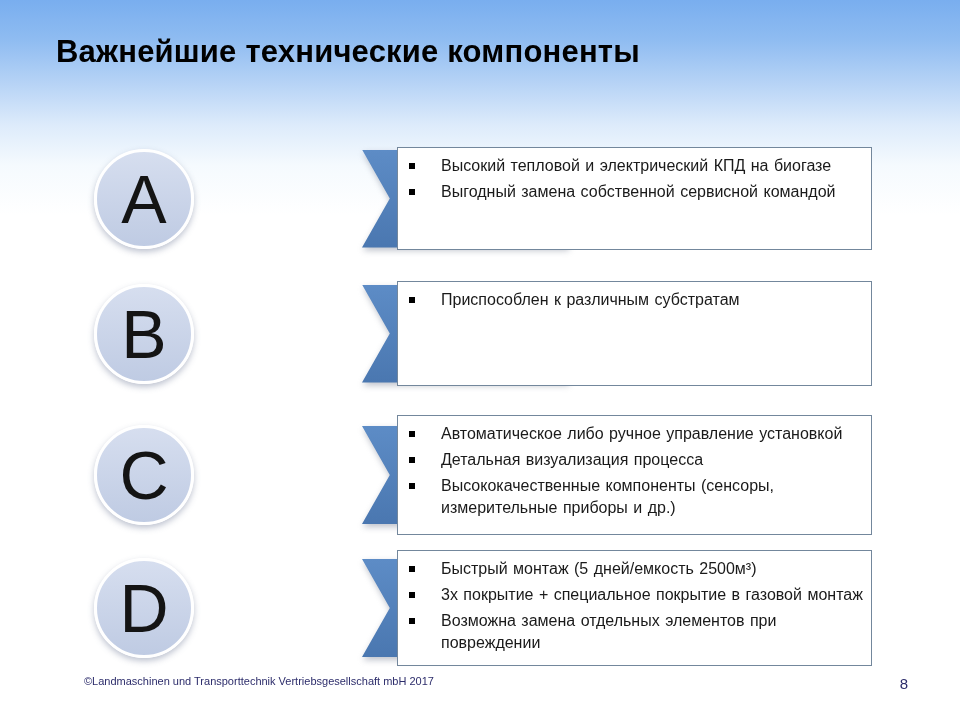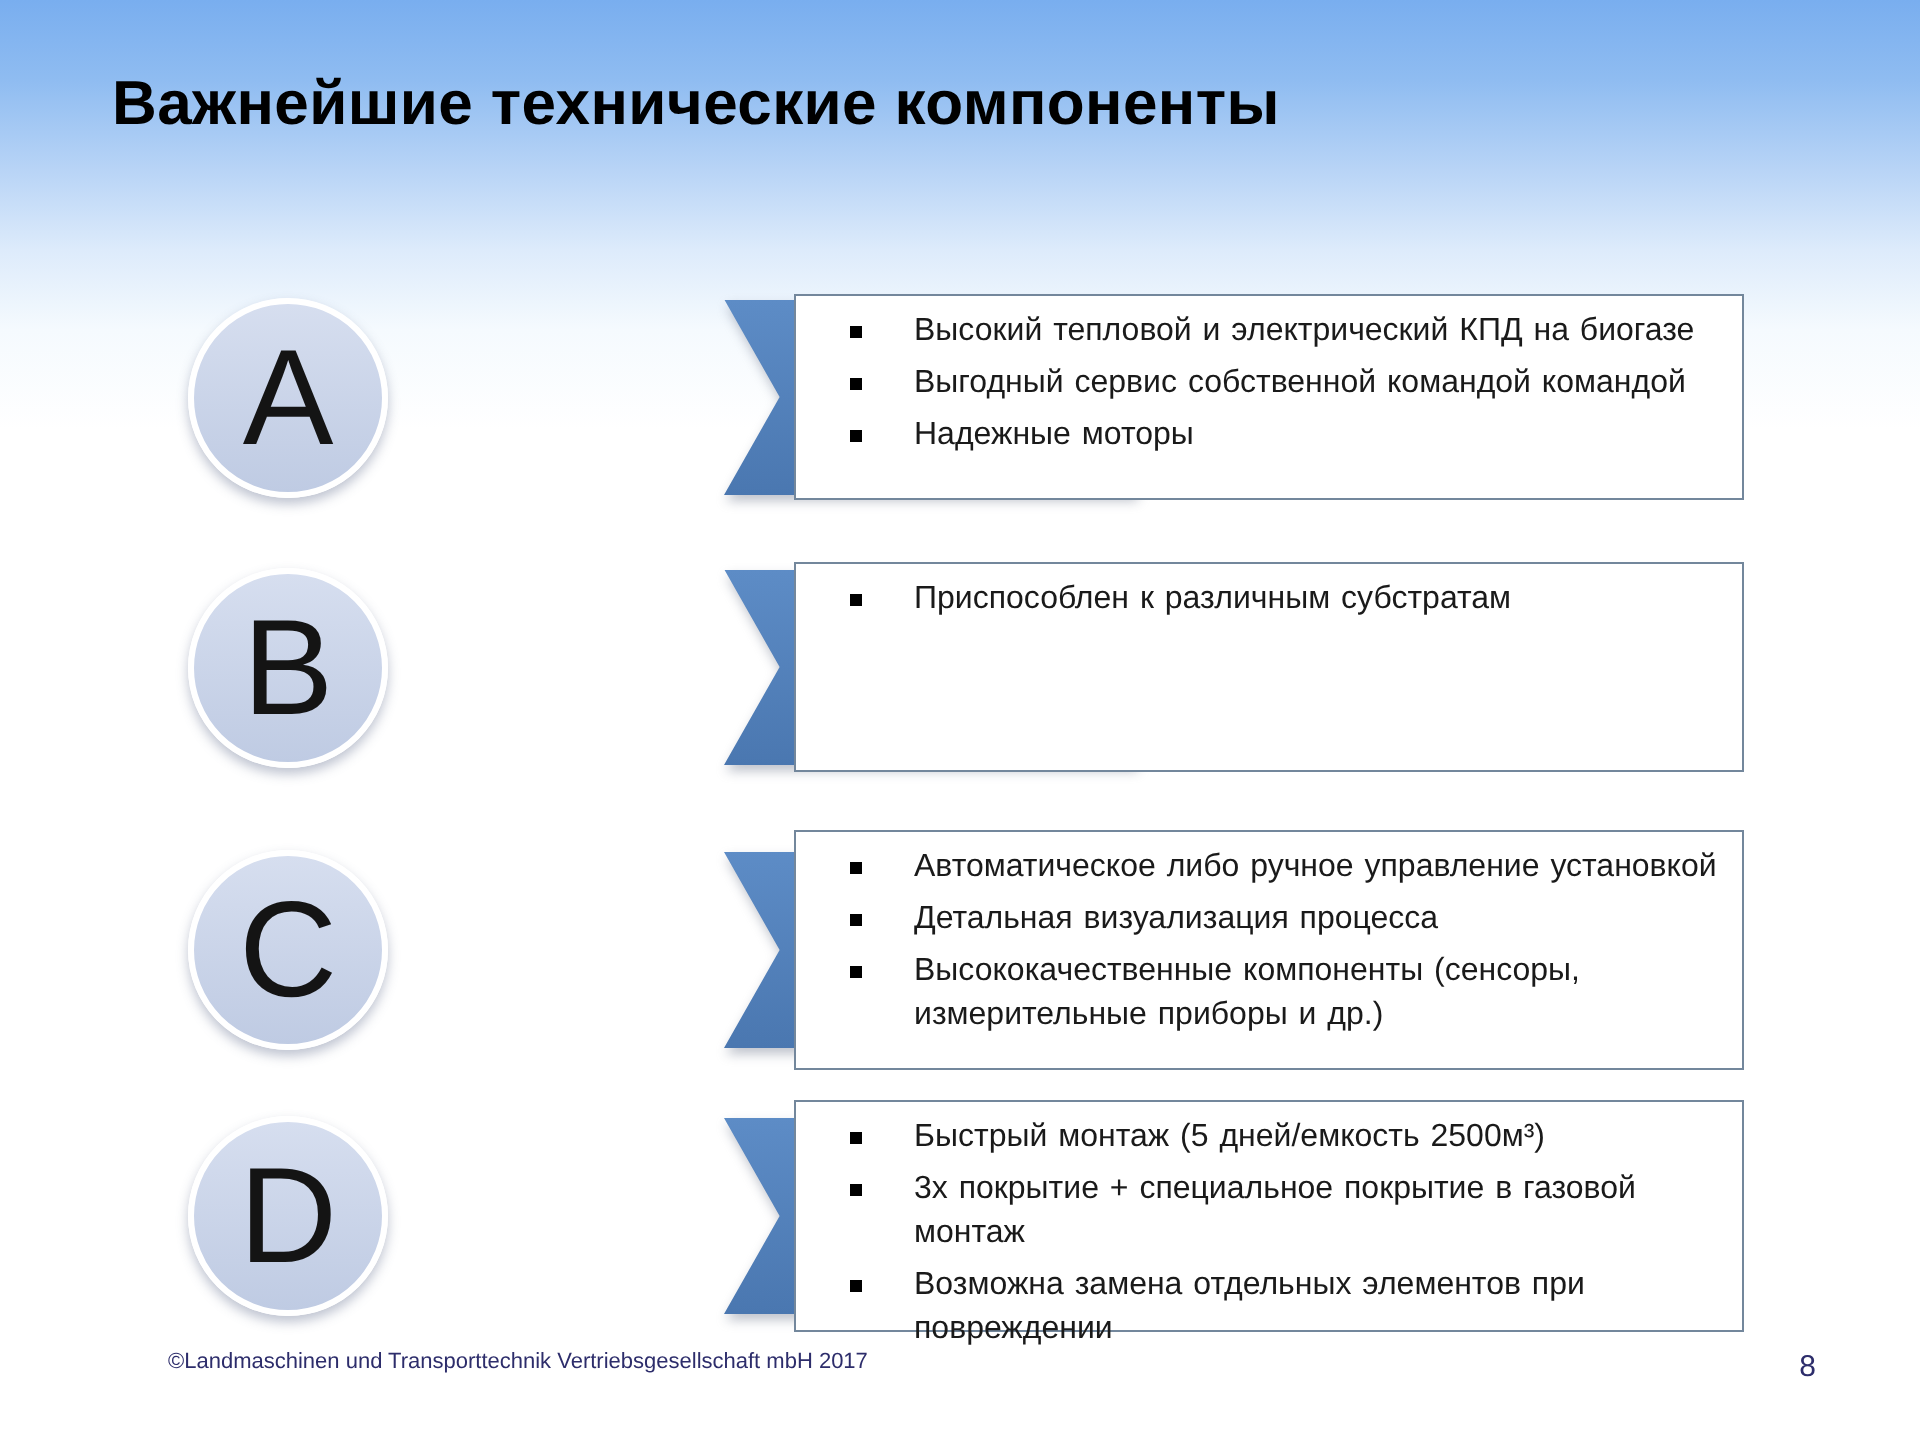--- a/index.html
+++ b/index.html
@@ -56,21 +56,21 @@
     border-radius:50%;border:3px solid #fff;
     background:linear-gradient(to bottom,#d6deef,#bfcbe3);
     box-shadow:0 3px 6px rgba(110,122,150,.45);
     display:flex;align-items:center;justify-content:center;
   }
   .step-letter{font-size:68px;font-weight:400;color:#141414;line-height:1;}
   .bullet-box{
     position:absolute;left:397px;top:0;width:475px;height:100%;
     background:#fff;border:1px solid #73879c;box-sizing:border-box;
   }
-  .bullet-list{margin:0;padding:7px 6px 0 16px;list-style:none;}
+  .bullet-list{margin:0;padding:7px 6px 0 0;list-style:none;}
   .bullet-list li{
     position:relative;padding-left:43px;margin-bottom:4px;
     font-size:16px;line-height:22px;color:#1a1a1a;word-spacing:1px;
   }
   .bullet-list li::before{
     content:"";position:absolute;left:11px;top:8px;width:6px;height:6px;background:#000;
   }
   
   .footer-copyright{
     position:absolute;left:84px;top:675px;font-size:11px;color:#2d2d6b;
@@ -93,22 +93,21 @@
       <div class="step-arrow">
         <div class="step-label">КГУ</div>
       </div>
     </div>
     <div class="step-circle">
       <div class="step-letter">A</div>
     </div>
     <div class="bullet-box">
       <ul class="bullet-list">
             <li>Высокий тепловой и электрический КПД на биогазе</li>
-            <li>Выгодный сервис собственной командой командой</li>
-            <li>Надежные моторы</li>
+            <li>Выгодный замена собственной сервисной командой</li>
           </ul>
     </div>
   </div>
 
   <div class="row row-1">
     <div class="step-arrow-wrap">
       <div class="step-arrow">
         <div class="step-label">Насосы / Мешалки / Техника отопления</div>
       </div>
     </div>

